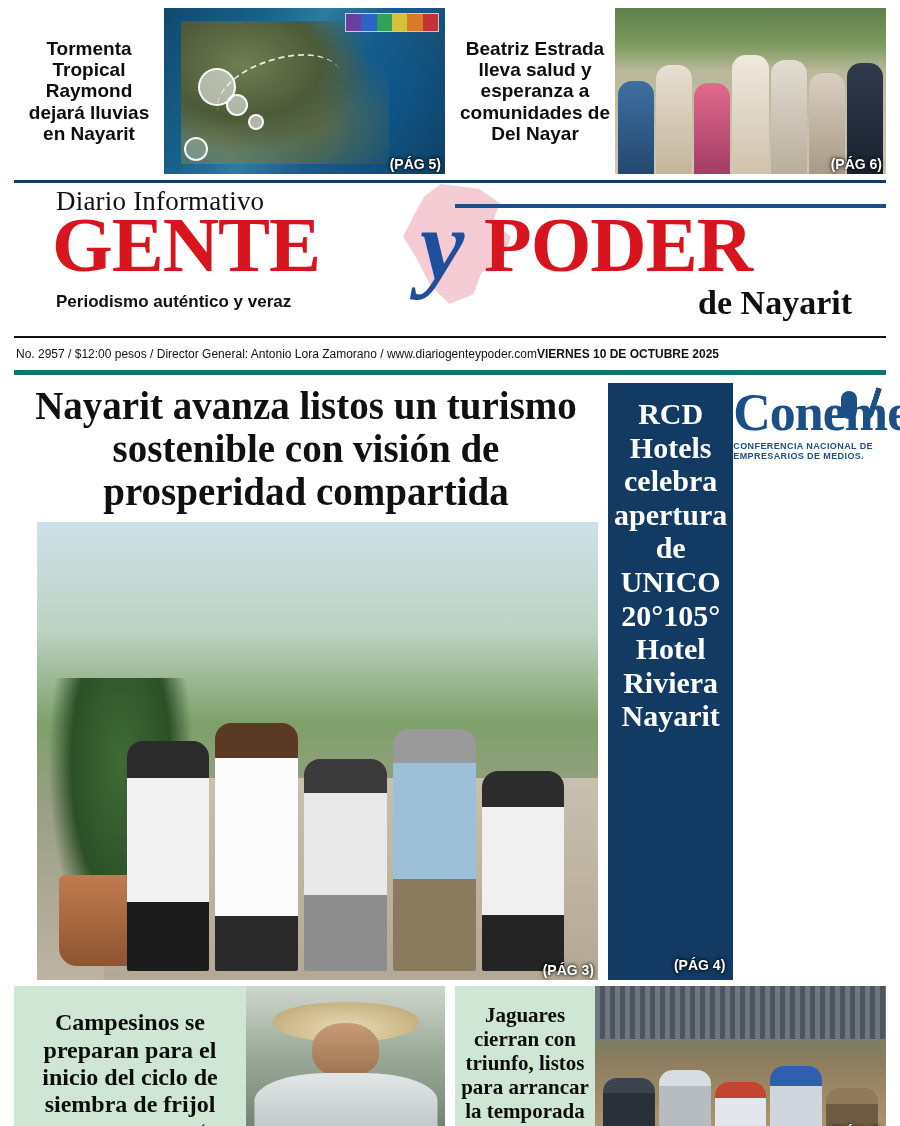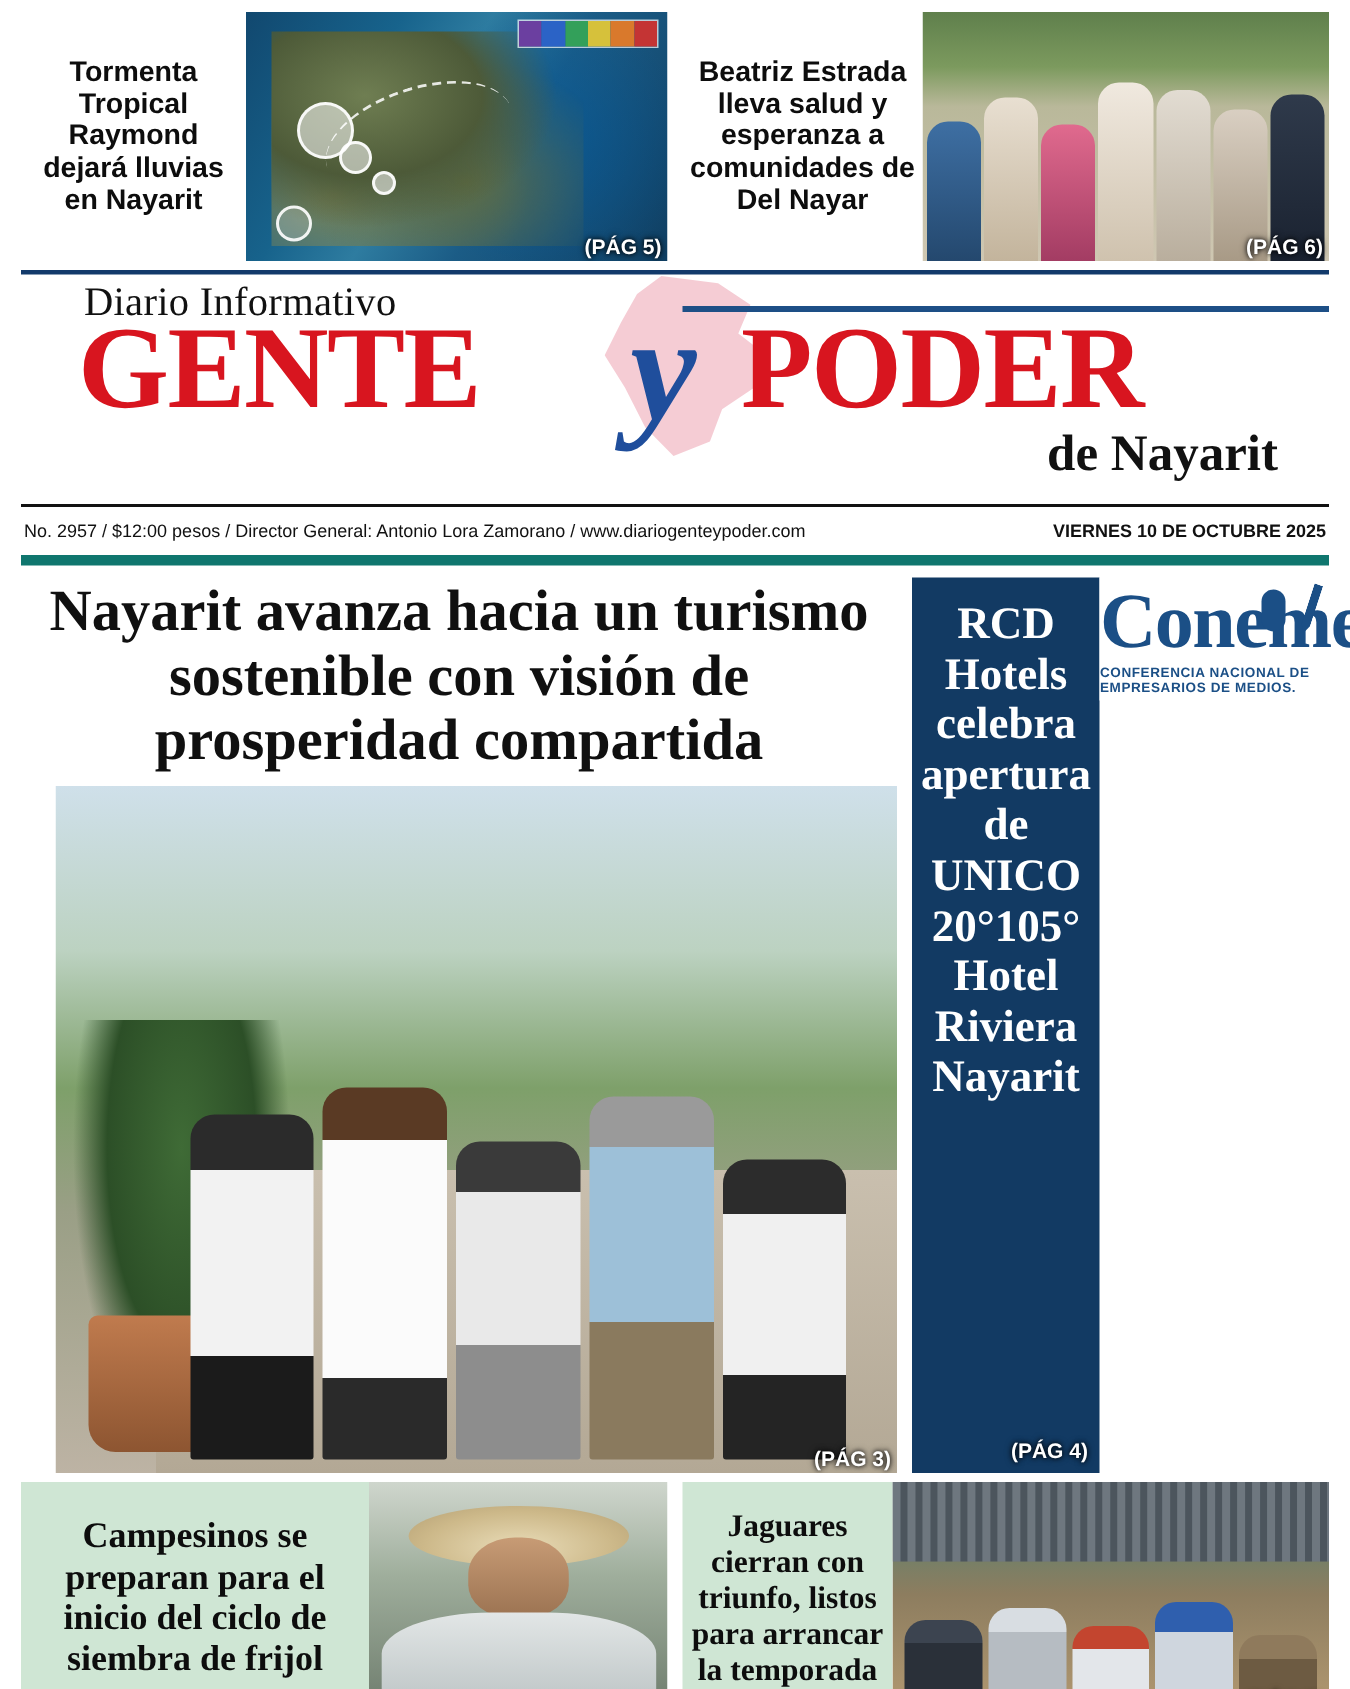--- a/index.html
+++ b/index.html
@@ -259,21 +259,21 @@
     left: 52px; top: 28px;
     font-family: "Liberation Serif", serif;
     font-weight: bold;
     font-size: 78px;
     line-height: .96;
     color: #d8151f;
     letter-spacing: -1px;
   }
   .mh-poder {
     position: absolute;
-    left: 494px; top: 28px;
+    left: 484px; top: 28px;
     font-family: "Liberation Serif", serif;
     font-weight: bold;
     font-size: 78px;
     line-height: .96;
     color: #d8151f;
     letter-spacing: -1px;
   }
   .mh-y {
     position: absolute;
     left: 420px; top: 16px;
@@ -297,25 +297,24 @@
     font-family: "Liberation Serif", serif;
     font-weight: bold;
     font-size: 34px;
     color: #111;
   }
 
   
   .infobar {
     margin: 6px 14px 0 14px;
     border-top: 2px solid #111;
-    border-bottom: 7px solid #0f766e;
+    border-bottom: 5px solid #0f766e;
     height: 22px;
     display: flex;
     align-items: center;
-    justify-content: space-between;
     font-size: 12px;
     font-weight: bold;
     color: #111;
     padding: 16px 2px;
     box-sizing: border-box;
   }
   .infobar .left { font-weight: normal; }
 
   
   .main {
@@ -511,32 +510,33 @@
   </div>
 
   <div class="masthead">
     <div class="mh-top-rule"></div>
     <div class="mh-nayarit-shape"></div>
     <div class="mh-rule-right"></div>
     <div class="mh-diario">Diario Informativo</div>
     <div class="mh-gente">GENTE</div>
     <div class="mh-y">y</div>
     <div class="mh-poder">PODER</div>
+    <div class="mh-slogan">Periodismo auténtico y veraz</div>
     <div class="mh-denayarit">de Nayarit</div>
   </div>
 
   <div class="infobar">
     <span class="left">No. 2957 / $12:00 pesos / Director General: Antonio Lora Zamorano / www.diariogenteypoder.com</span>
     <span class="right">VIERNES 10 DE OCTUBRE 2025</span>
   </div>
 
   <div class="main">
 
     <div class="main-left">
-      <div class="main-headline">Nayarit avanza hacia un turismo sostenible con visión de prosperidad compartida</div>
+      <div class="main-headline">Nayarit avanza listos un turismo sostenible con visión de prosperidad compartida</div>
       <div class="main-photo">
         <div class="img-walk">
           <div class="path"></div>
           <div class="plant"></div>
           <div class="pot"></div>
           <div class="people">
             <span class="p" style="height:76%;background:linear-gradient(180deg,#2b2b2b 0 16%,#f2f2f2 16% 70%,#1b1b1b 70%)"></span>
             <span class="p" style="height:82%;background:linear-gradient(180deg,#5a3a24 0 14%,#fbfbfb 14% 78%,#2a2a2a 78%)"></span>
             <span class="p" style="height:70%;background:linear-gradient(180deg,#3a3a3a 0 16%,#e9e9e9 16% 64%,#8d8d8d 64%)"></span>
             <span class="p" style="height:80%;background:linear-gradient(180deg,#9a9a9a 0 14%,#9dc0d8 14% 62%,#8a7a5e 62%)"></span>

